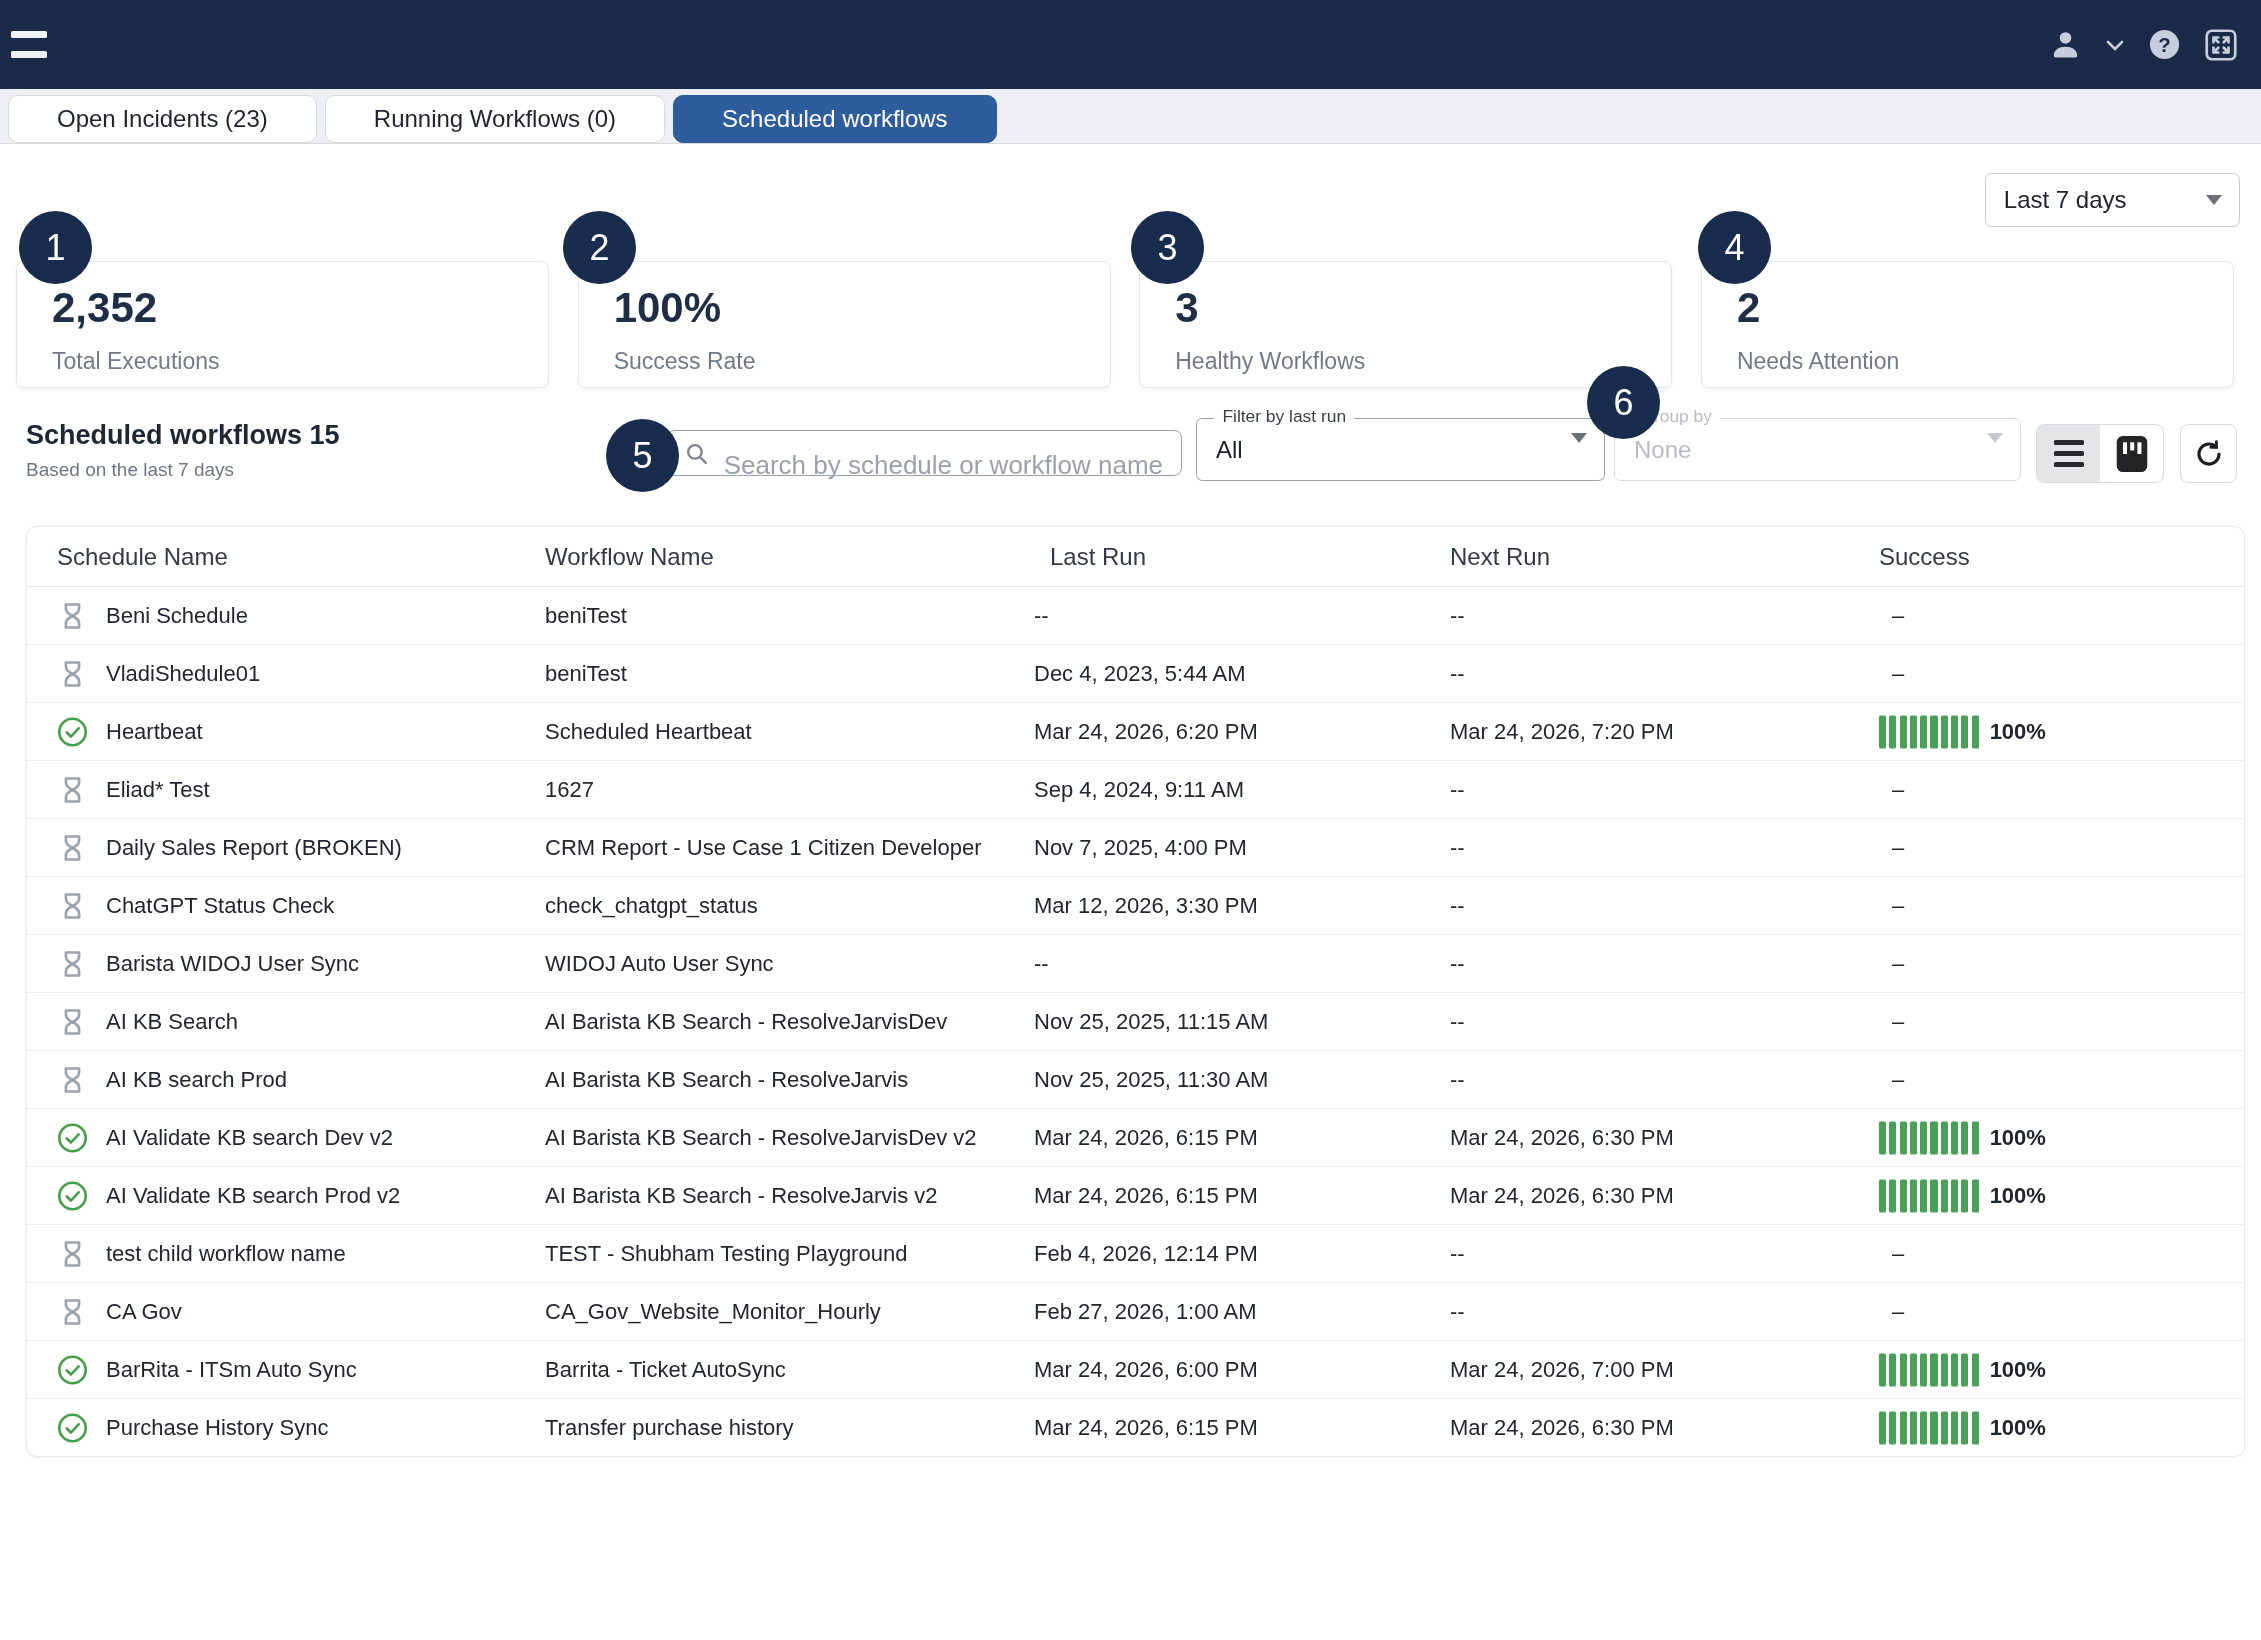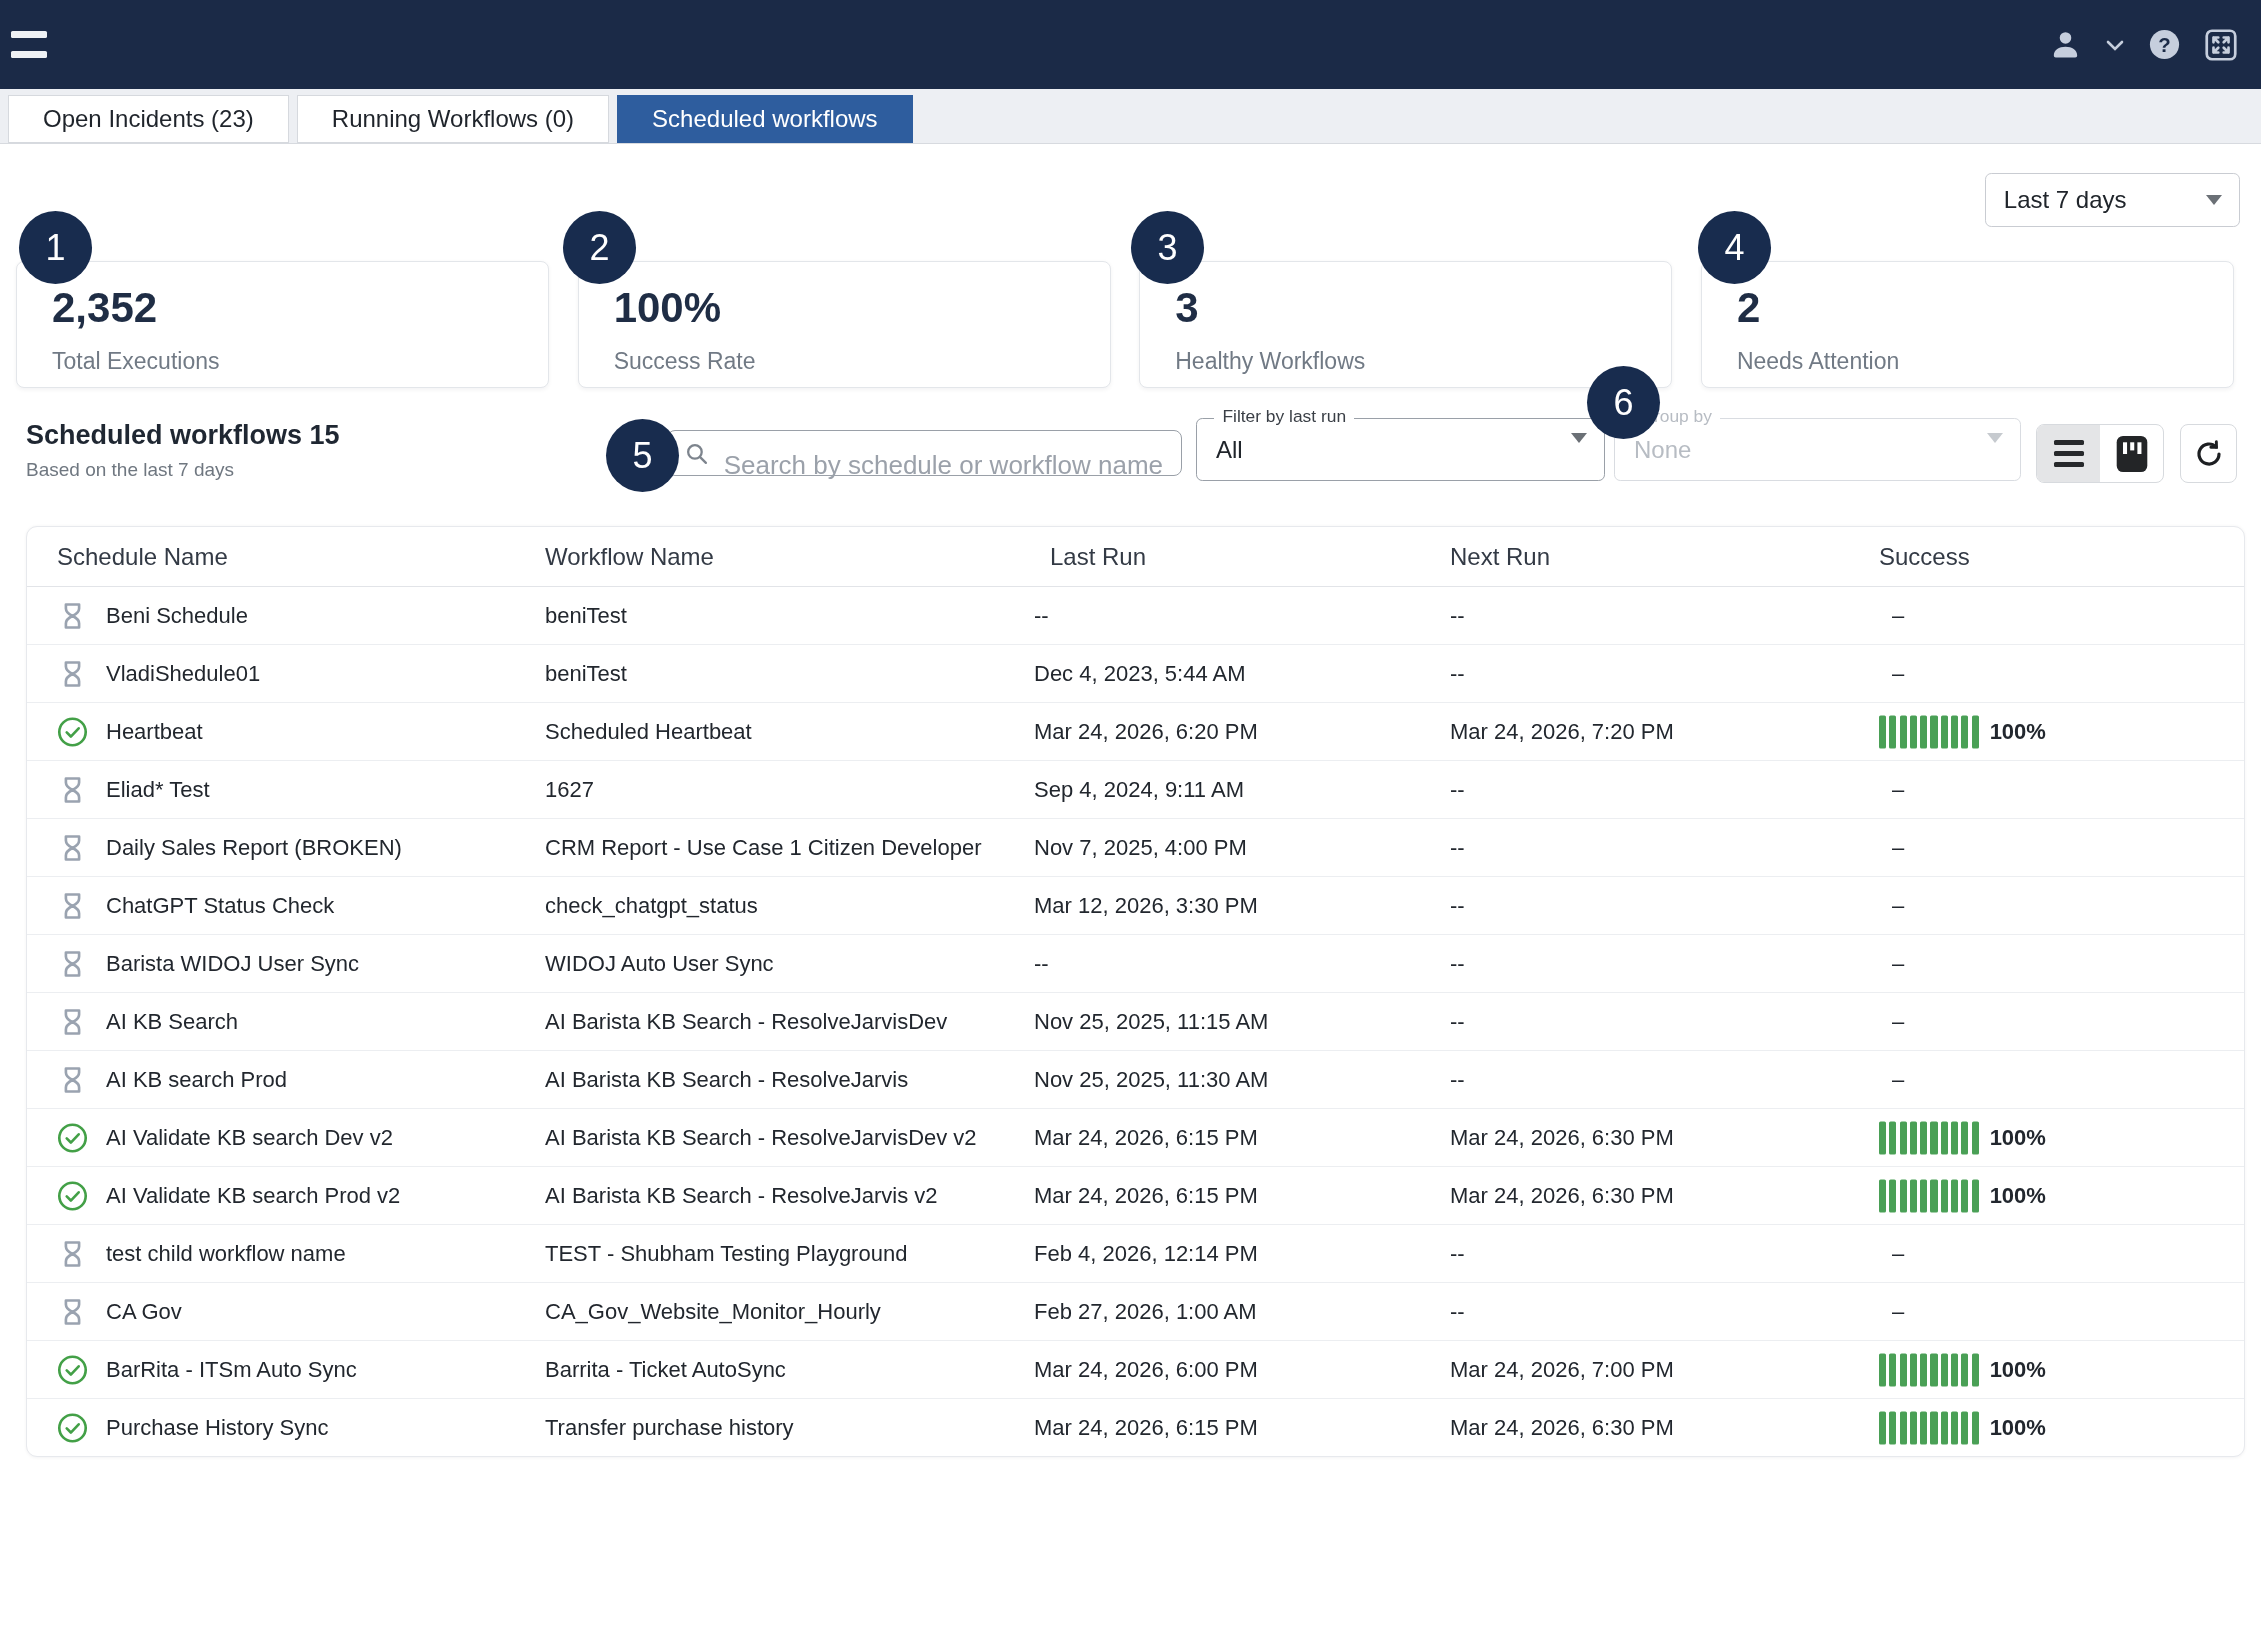--- a/index.html
+++ b/index.html
@@ -13,22 +13,22 @@
   .hamburger span{display:block;height:7.1px;width:36px;background:#eef1f5;border-radius:1.6px;}
   .logo{display:flex;align-items:center;margin-left:36px;gap:8px;}
   .logo-text{display:flex;flex-direction:column;line-height:1;color:#ffffff;font-weight:bold;}
   .logo-text .l1{font-size:16.6px;letter-spacing:0.8px;}
   .logo-text .l2{font-size:29px;letter-spacing:0.4px;margin-top:2.4px;}
   .appbar-right{position:absolute;right:22px;top:0;height:89px;display:flex;align-items:center;gap:20.6px;}
   .appbar-right .ic{display:flex;align-items:center;justify-content:center;cursor:pointer;}
   
   .tabbar{position:absolute;left:0;top:89px;width:100%;height:55px;background:#edeff3;border-bottom:1.6px solid #d7dadf;box-sizing:border-box;}
   .tabs{position:absolute;left:8px;top:6.3px;display:flex;gap:8px;}
-  .tab{height:48px;box-sizing:border-box;padding:0 34px;display:flex;align-items:center;background:#ffffff;
-       border:1.6px solid #d6d9de;border-radius:0;font-size:24px;color:#1f242b;cursor:pointer;white-space:nowrap;}
+  .tab{height:48px;box-sizing:border-box;padding:0 48px;display:flex;align-items:center;background:#ffffff;
+       border:1.6px solid #d6d9de;border-radius:10px;font-size:24px;color:#1f242b;cursor:pointer;white-space:nowrap;}
   .tab.active{background:#2e5d9e;border-color:#2e5d9e;color:#ffffff;}
   
   .timerange{position:absolute;right:20.6px;top:173px;width:255px;height:54px;background:#fff;border:1.6px solid #c9ccd2;
      border-radius:6.3px;display:flex;align-items:center;box-sizing:border-box;padding:0 17.4px;font-size:24px;color:#20252b;cursor:pointer;}
   .caret{width:0;height:0;border-left:8px solid transparent;border-right:8px solid transparent;border-top:10.3px solid #6b7076;margin-left:auto;}
   
   .stats{position:absolute;left:16px;right:27px;top:261px;display:flex;gap:28.5px;}
   .card{flex:1;height:127px;background:#ffffff;border:1.6px solid #e3e6ea;border-radius:8px;
         box-shadow:0 1.6px 4px rgba(16,24,40,.05);box-sizing:border-box;padding:22px 0 0 35px;}
   .card .val{font-size:42px;font-weight:bold;color:#1f2d45;}

